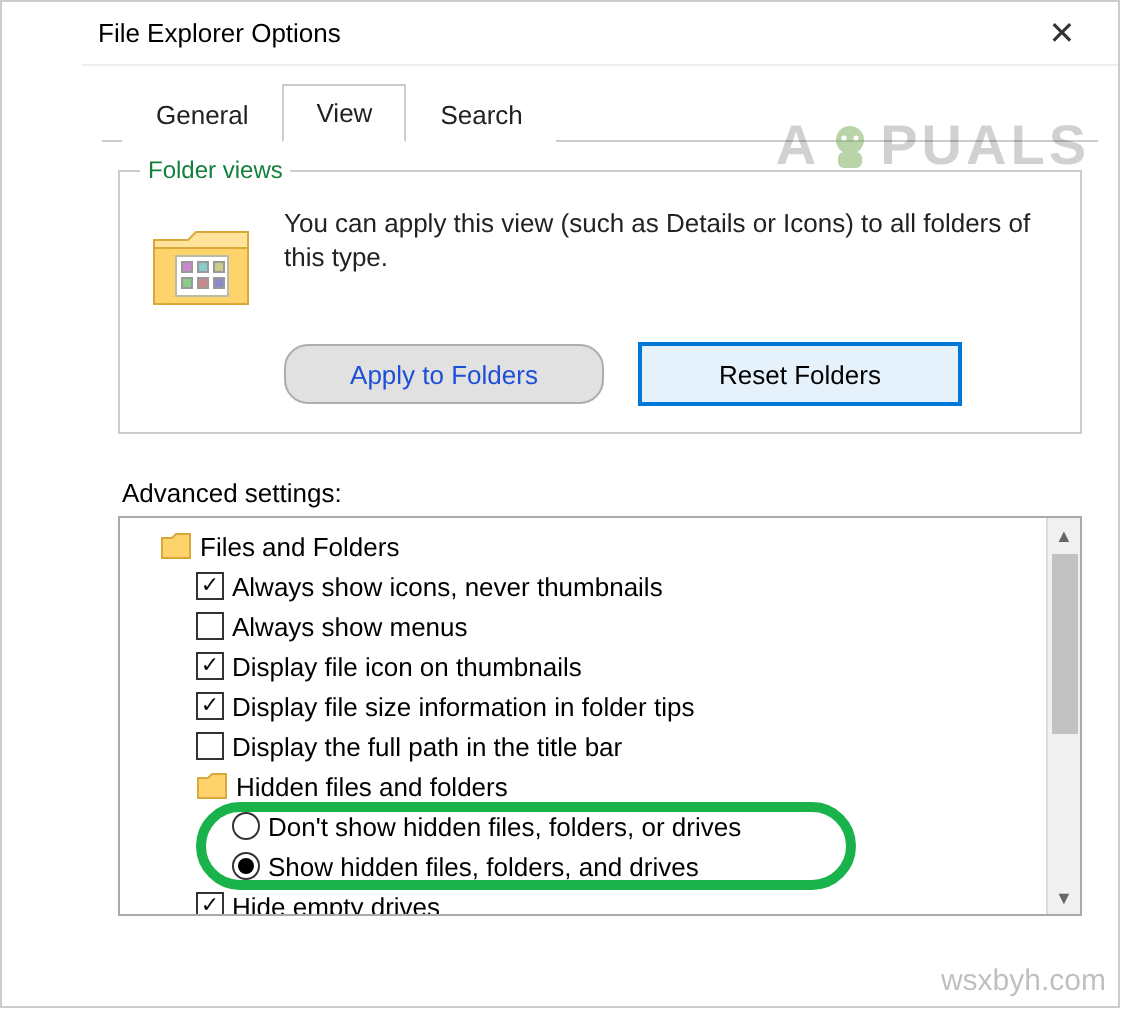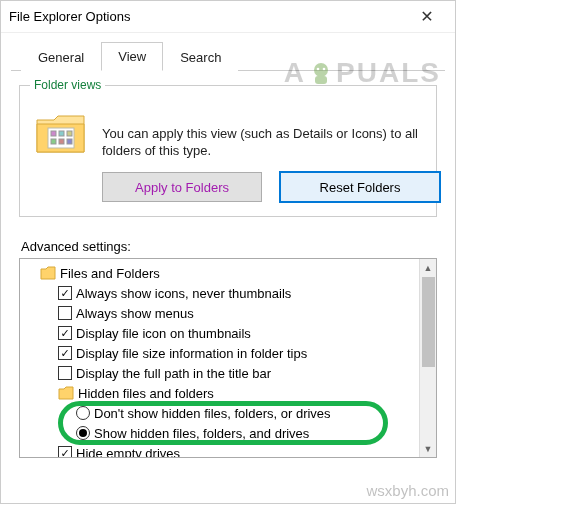--- a/index.html
+++ b/index.html
@@ -8,24 +8,25 @@
     font-family: "Segoe UI", Tahoma, sans-serif;
     font-size: 12px;
     background: #fff;
     width: 562px;
     height: 506px;
     overflow: hidden;
     position: relative;
   }
   .window {
     border: 1px solid #ccc;
-    width: 456px;
+    width: 560px;
     height: 504px;
     background: #fff;
     position: relative;
+    padding-left: 40px;
   }
   .titlebar {
     height: 32px;
     display: flex;
     align-items: center;
     padding: 0 8px;
     border-bottom: 1px solid #eee;
   }
   .titlebar .title {
     flex: 1;
@@ -77,21 +78,21 @@
     top: -8px;
     left: 10px;
     background: #fff;
     padding: 0 4px;
     font-size: 12px;
     color: #15803d;
   }
   .fv-row {
     display: flex;
     gap: 14px;
-    align-items: flex-end;
+    align-items: flex-start;
   }
   .folder-icon {
     width: 54px;
     height: 54px;
     margin-top: 2px;
     flex-shrink: 0;
   }
   .fv-text {
     flex: 1;
     font-size: 13px;
@@ -107,22 +108,23 @@
   .btn {
     min-width: 160px;
     height: 30px;
     border: 1px solid #adadad;
     background: #e1e1e1;
     font-size: 13px;
     cursor: pointer;
     font-family: inherit;
   }
   .btn.disabled {
-    color: #a21caf;
+    color: #1d4ed8;
     cursor: default;
+    border-radius: 12px;
   }
   .btn.focused {
     outline: 2px solid #0078d7;
     outline-offset: -1px;
     background: #e5f1fb;
     color: #000;
   }
   .adv-label {
     font-size: 13px;
     margin: 22px 0 4px 2px;

